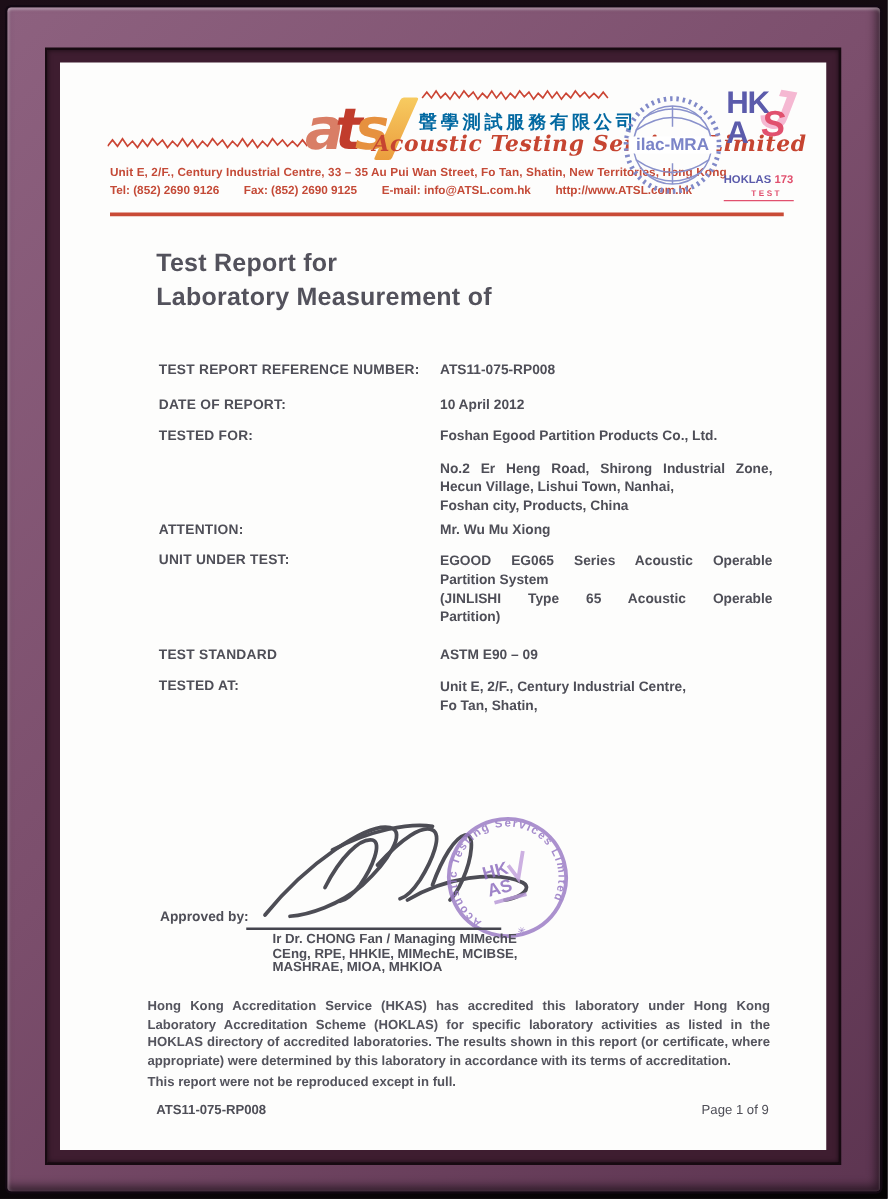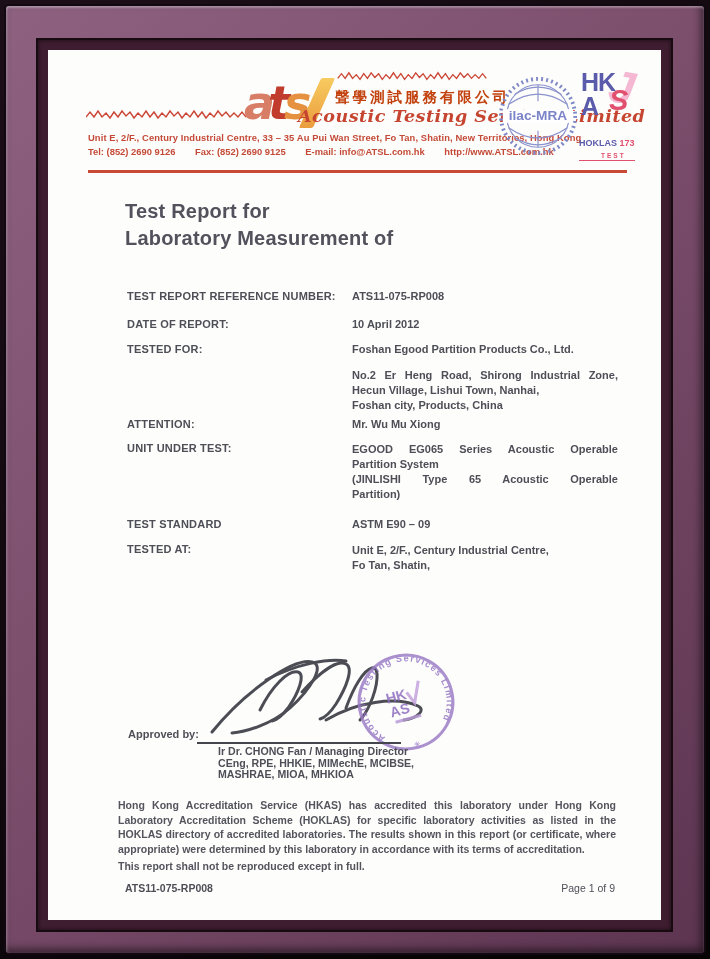--- a/index.html
+++ b/index.html
@@ -30,21 +30,21 @@
   .wave { position:absolute; }
   .brand { position:absolute; left:196px; top:22px; display:flex; align-items:flex-end; height:56px; }
   .brand span { font-style:italic; font-weight:bold; font-size:46px; line-height:50px; font-family:"DejaVu Sans", sans-serif; }
   .brand .l-a { color:#d97e66; }
   .brand .l-t { color:#c13c2c; margin-left:-7px; }
   .brand .l-s { color:#e6913f; margin-left:-6px; }
   .brand .slash { width:14px; height:50px; margin-left:-1px;
     background:linear-gradient(180deg,#f7cb60,#eb9d3e);
     transform:skewX(-24deg); border-radius:2px; }
   .cn-name { position:absolute; left:287px; top:38px; font-size:14.5px; font-weight:bold;
-    color:#c2410c; letter-spacing:3px; white-space:nowrap; font-family:Liberation Mono, monospace; }
+    color:#0369a1; letter-spacing:3px; white-space:nowrap; font-family:Liberation Mono, monospace; }
   .en-name { position:absolute; left:250px; top:56px; font-size:17.5px; font-weight:bold; font-style:italic;
     color:#c64531; font-family:"DejaVu Serif", serif; white-space:nowrap; letter-spacing:.5px; }
   .addr1 { position:absolute; left:40px; top:82px; width:545px; font-size:9.4px; font-weight:bold; color:#c44a37; letter-spacing:.1px; }
   .addr2 { position:absolute; left:40px; top:96px; font-size:9.4px; font-weight:bold; color:#c44a37; }
   .addr2 span { margin-right:17px; }
   .sep { position:absolute; left:40px; top:120px; width:539px; height:2.5px; background:#c94b36; }
   
   .ilac { position:absolute; left:449px; top:24px; }
   
   .hkas { position:absolute; left:531px; top:20px; width:78px; height:100px; }
@@ -200,24 +200,24 @@
         <text x="47" y="66" text-anchor="middle" font-family="Liberation Sans, sans-serif" font-size="14" font-weight="bold" fill="#8f6fc0">AS</text>
         <path d="M 58 46 l 5 12 l 9 -20" fill="none" stroke="#c4a3dd" stroke-width="3"></path>
         <rect x="40" y="70" width="26" height="3" fill="#b99bd8"></rect>
         <text x="55" y="101" text-anchor="middle" font-size="8" fill="#9678c4">✳</text>
       </g>
     </svg>
 
     <div class="approved">Approved by:</div>
     <div class="sig-line"></div>
     <div class="sig-name">
-      <div>Ir Dr. CHONG Fan / Managing Director</div>
+      <div>Ir Dr. CHONG Fan / Managing MIMechE</div>
       <div>CEng, RPE, HHKIE, MIMechE, MCIBSE,</div>
       <div>MASHRAE, MIOA, MHKIOA</div>
     </div>
 
     <div class="accred">Hong Kong Accreditation Service (HKAS) has accredited this laboratory under Hong Kong Laboratory Accreditation Scheme (HOKLAS) for specific laboratory activities as listed in the HOKLAS directory of accredited laboratories. The results shown in this report (or certificate, where appropriate) were determined by this laboratory in accordance with its terms of accreditation.</div>
-    <div class="note">This report shall not be reproduced except in full.</div>
+    <div class="note">This report were not be reproduced except in full.</div>
     <div class="repnum">ATS11-075-RP008</div>
     <div class="pagenum">Page 1 of 9</div>
 
   </div>
 </div>
 
 </body></html>

